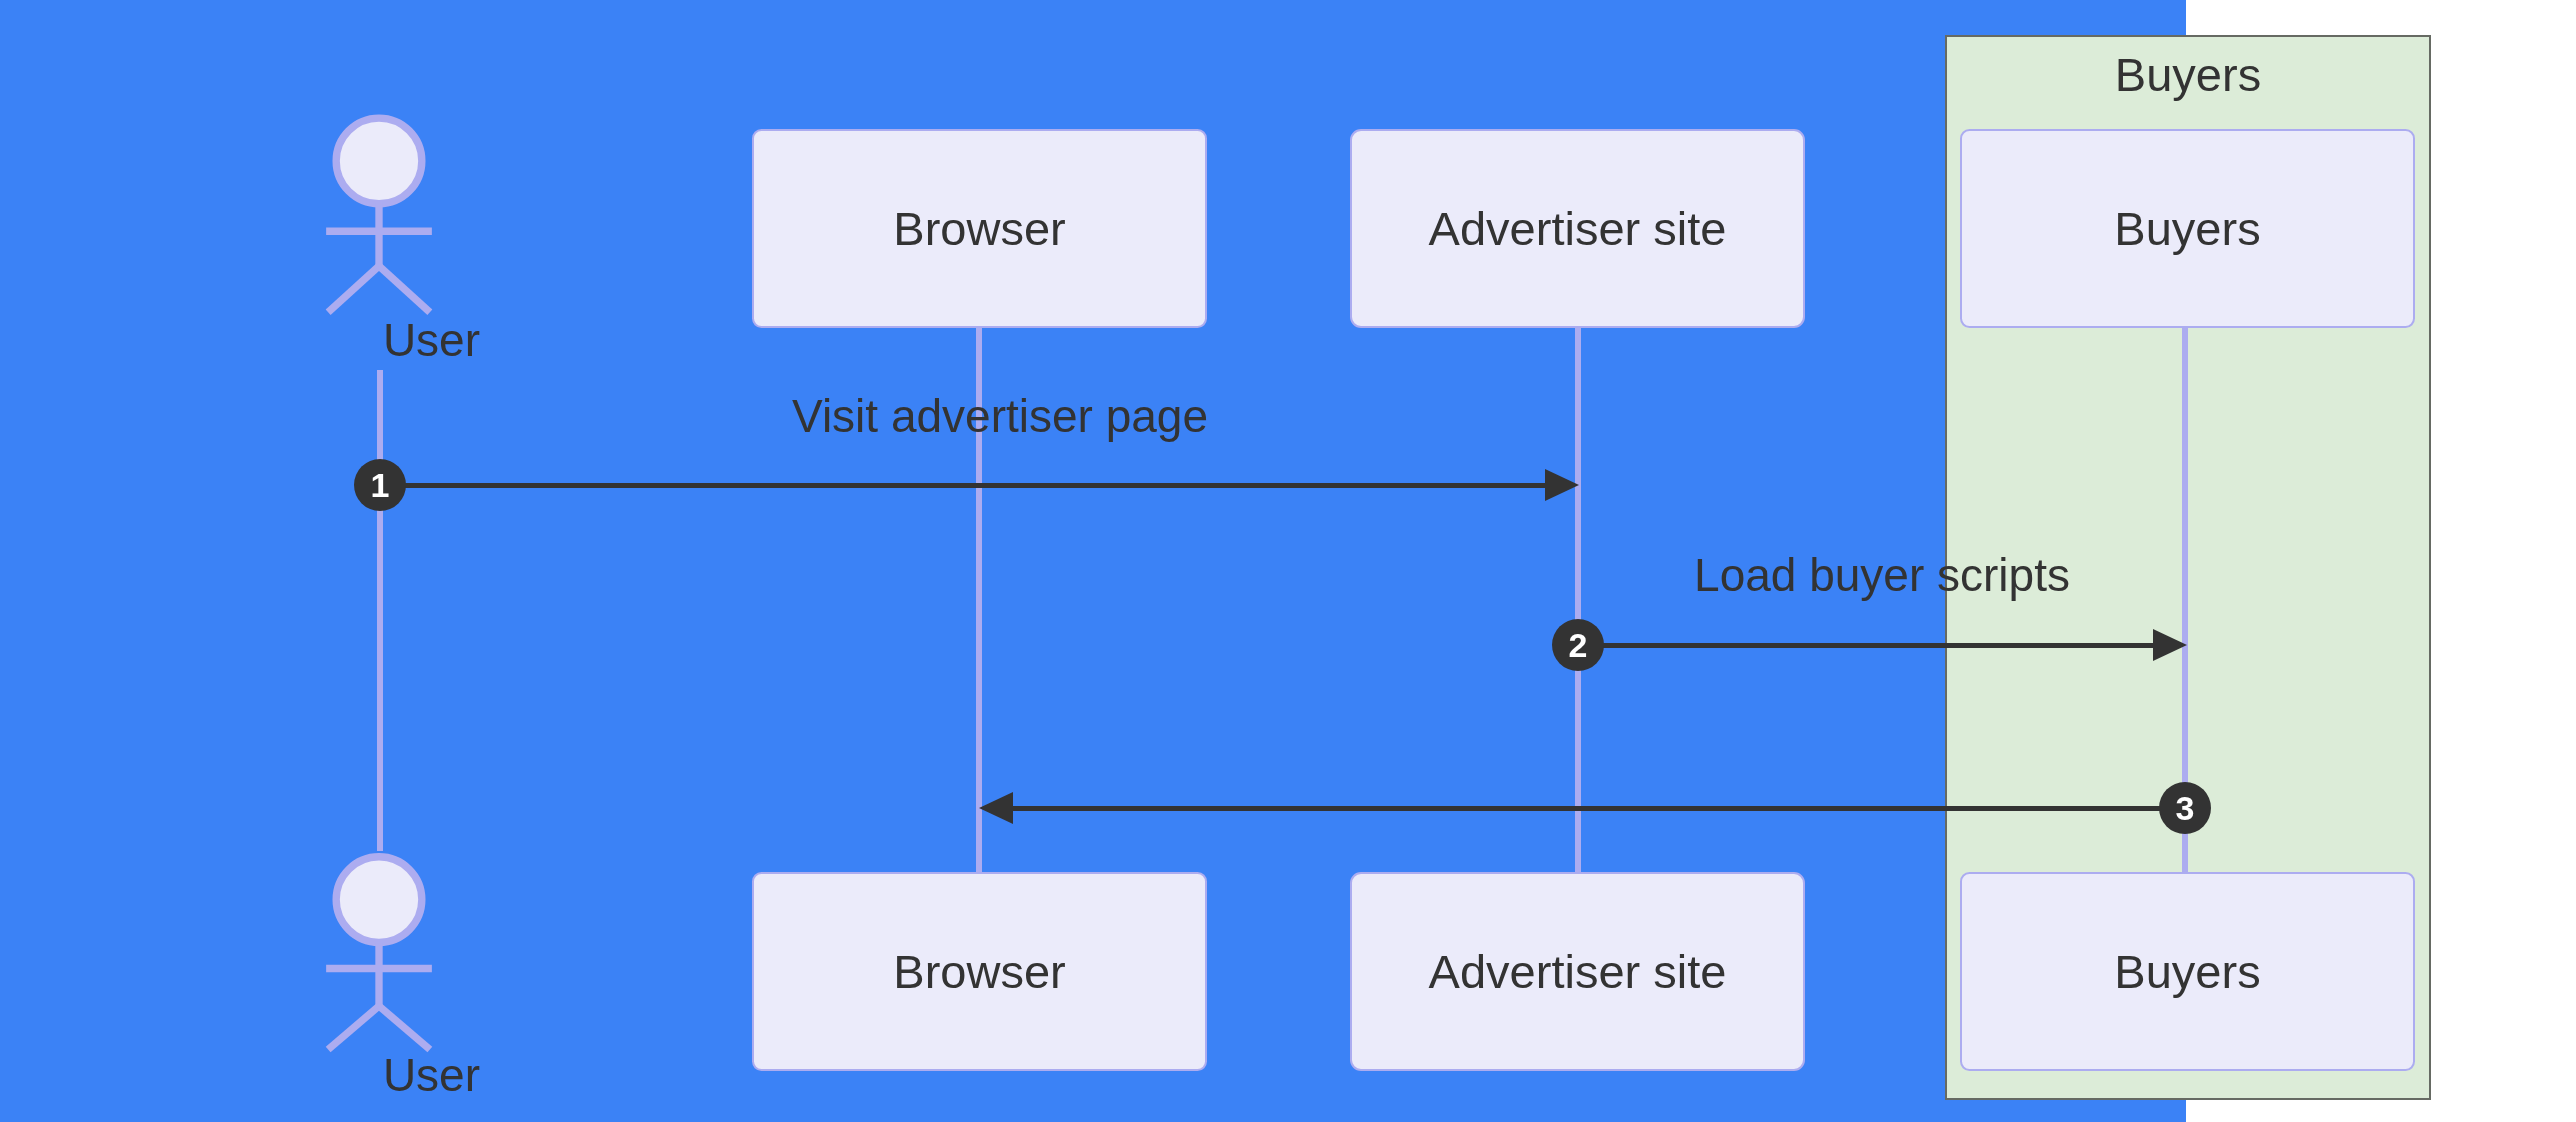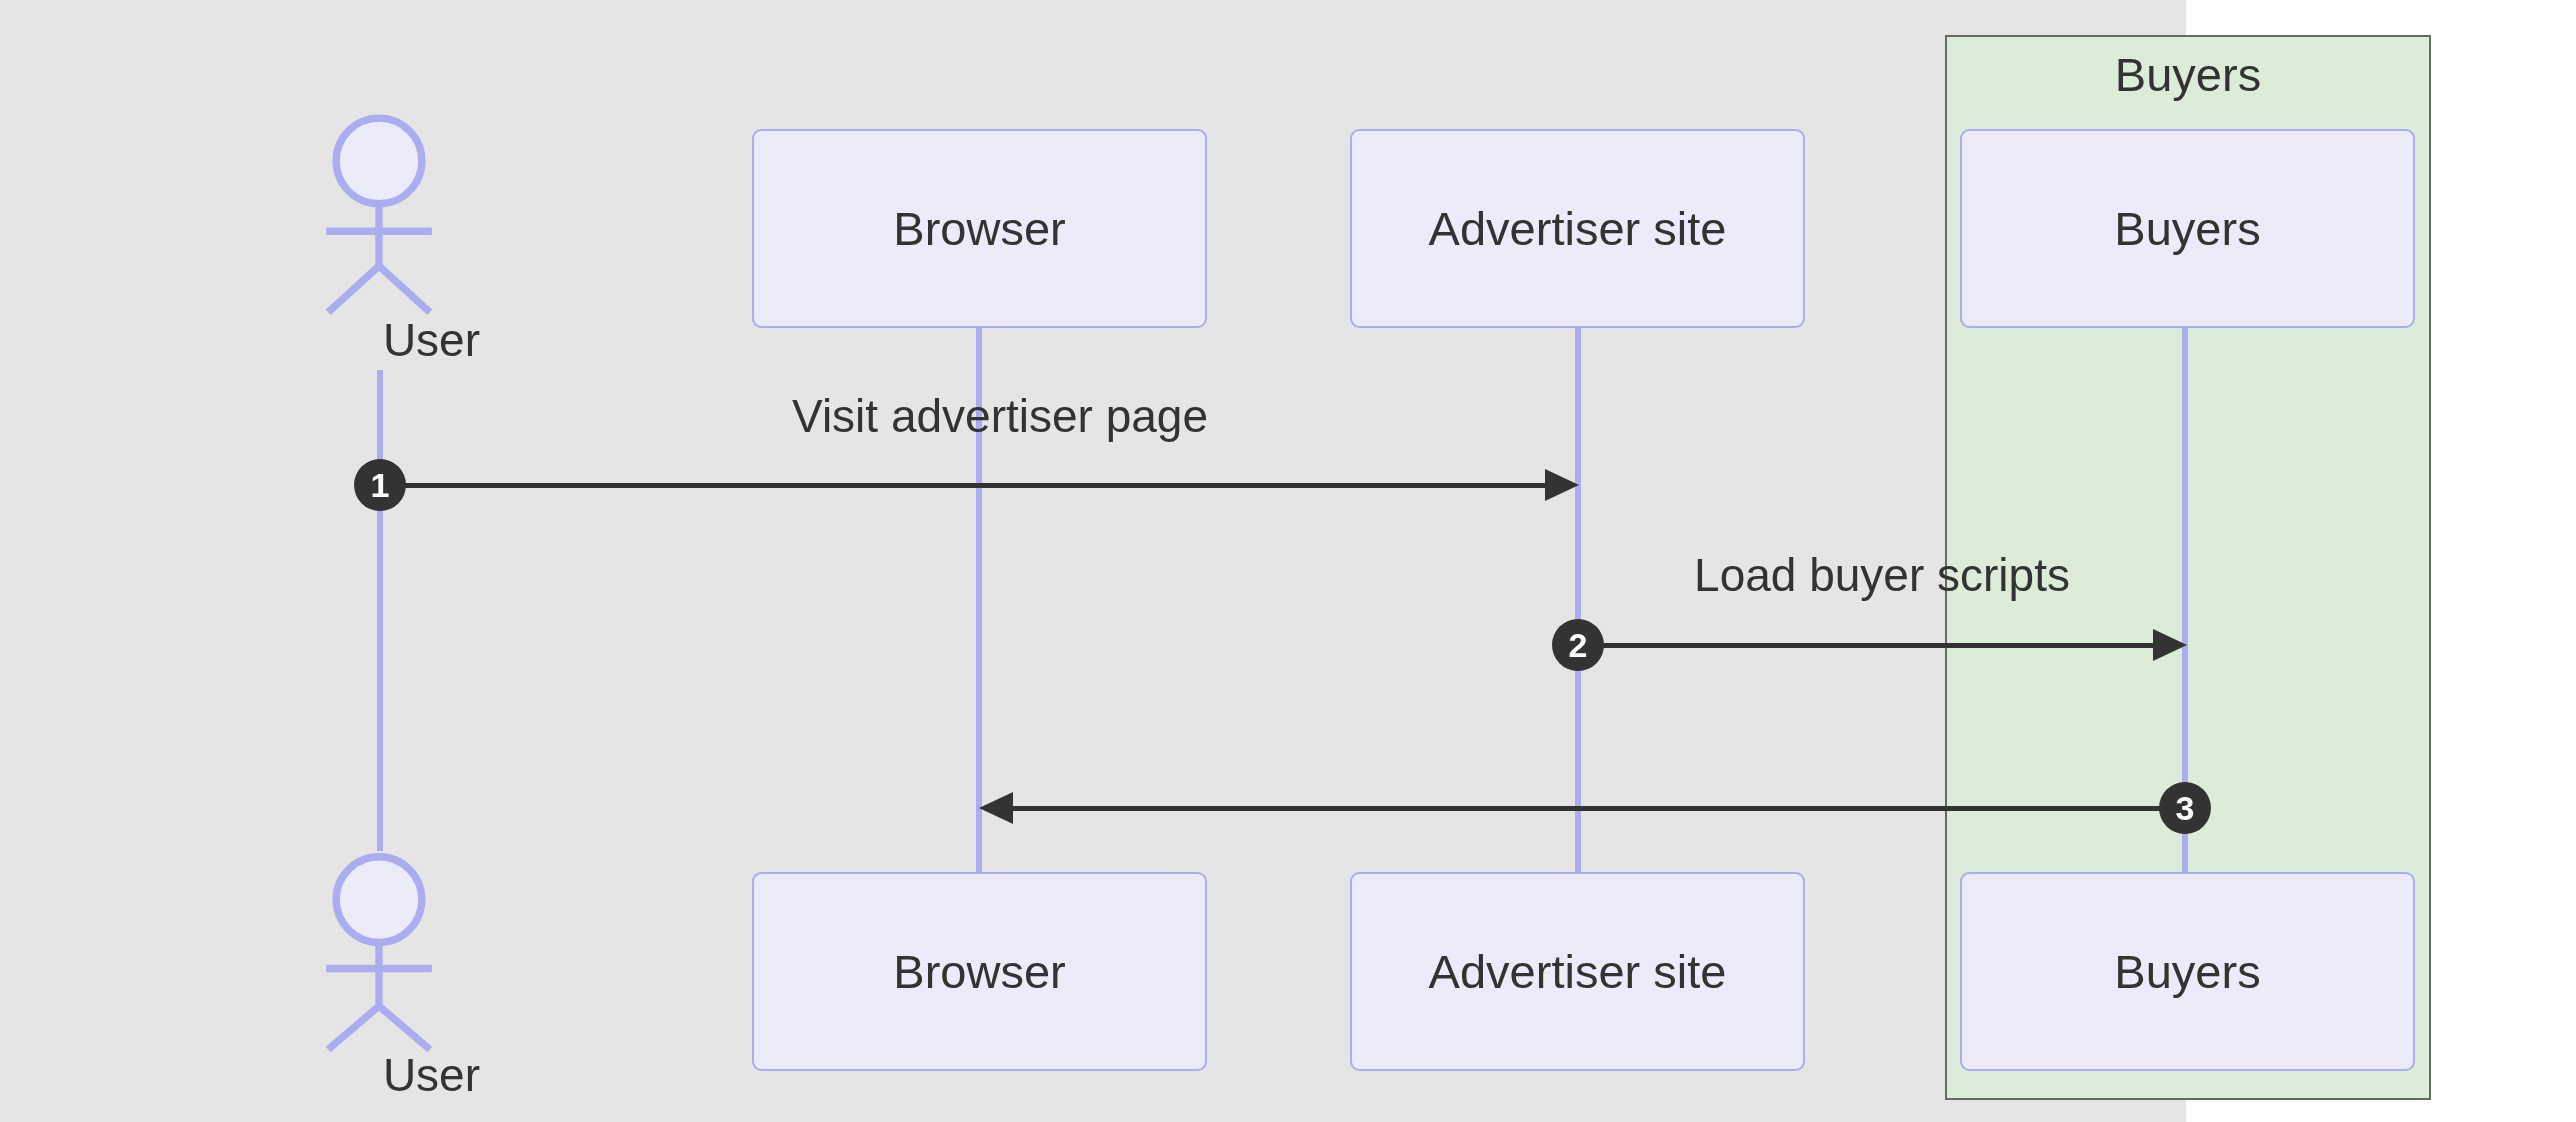--- a/index.html
+++ b/index.html
@@ -1,18 +1,18 @@
 <!DOCTYPE html>
 <html style="font-size:10.7px"><head>
 <meta charset="utf-8">
 <style>
   html,body{margin:0;padding:0;background:#ffffff;}
   body{width:2576px;height:1123px;overflow:hidden;
        font-family:"Liberation Sans","DejaVu Sans",sans-serif;color:#333333;}
-  .canvas{position:relative;width:2186px;height:1123px;background:#e5e5e5;}
+  .canvas{position:relative;width:2186px;height:1123px;background:#3b82f6;}
 
   
   .group-rect{position:absolute;left:1945px;top:35px;width:486px;height:1065px;
               background:#dcecd8;border:2px solid #666a63;box-sizing:border-box;}
   .group-title{position:absolute;left:1945px;top:51px;width:486px;text-align:center;
                font-size:47px;line-height:1;color:#333333;}
 
   
   .lifeline{position:absolute;width:6px;background:#acacf0;}
   .lifeline.user{left:377px;top:370px;height:481px;}
@@ -21,21 +21,21 @@
   .lifeline.buyers{left:2182px;top:328px;height:544px;}
 
   
   .pbox{position:absolute;width:455px;height:199px;background:#ebebfa;
         border:2.7px solid #acacf0;border-radius:9.4px;box-sizing:border-box;
         display:flex;align-items:center;justify-content:center;
         font-size:47px;line-height:1;color:#333333;}
   .row-top{top:129px;}
   .row-bottom{top:872px;}
   .col-browser{left:752px;}
-  .col-advertiser{left:1350px;}
+  .col-advertiser{left:1350px;border-radius:11px;}
   .col-buyers{left:1960px;}
 
   
   .actor-svg{position:absolute;overflow:visible;}
   .actor-top{left:292px;top:107px;}
   .actor-bottom{left:292px;top:849px;}
   .actor-label{position:absolute;left:279px;width:201px;text-align:right;
                font-size:46px;line-height:1;color:#333333;}
   .actor-label.top{top:317px;}
   .actor-label.bottom{top:1052px;}

